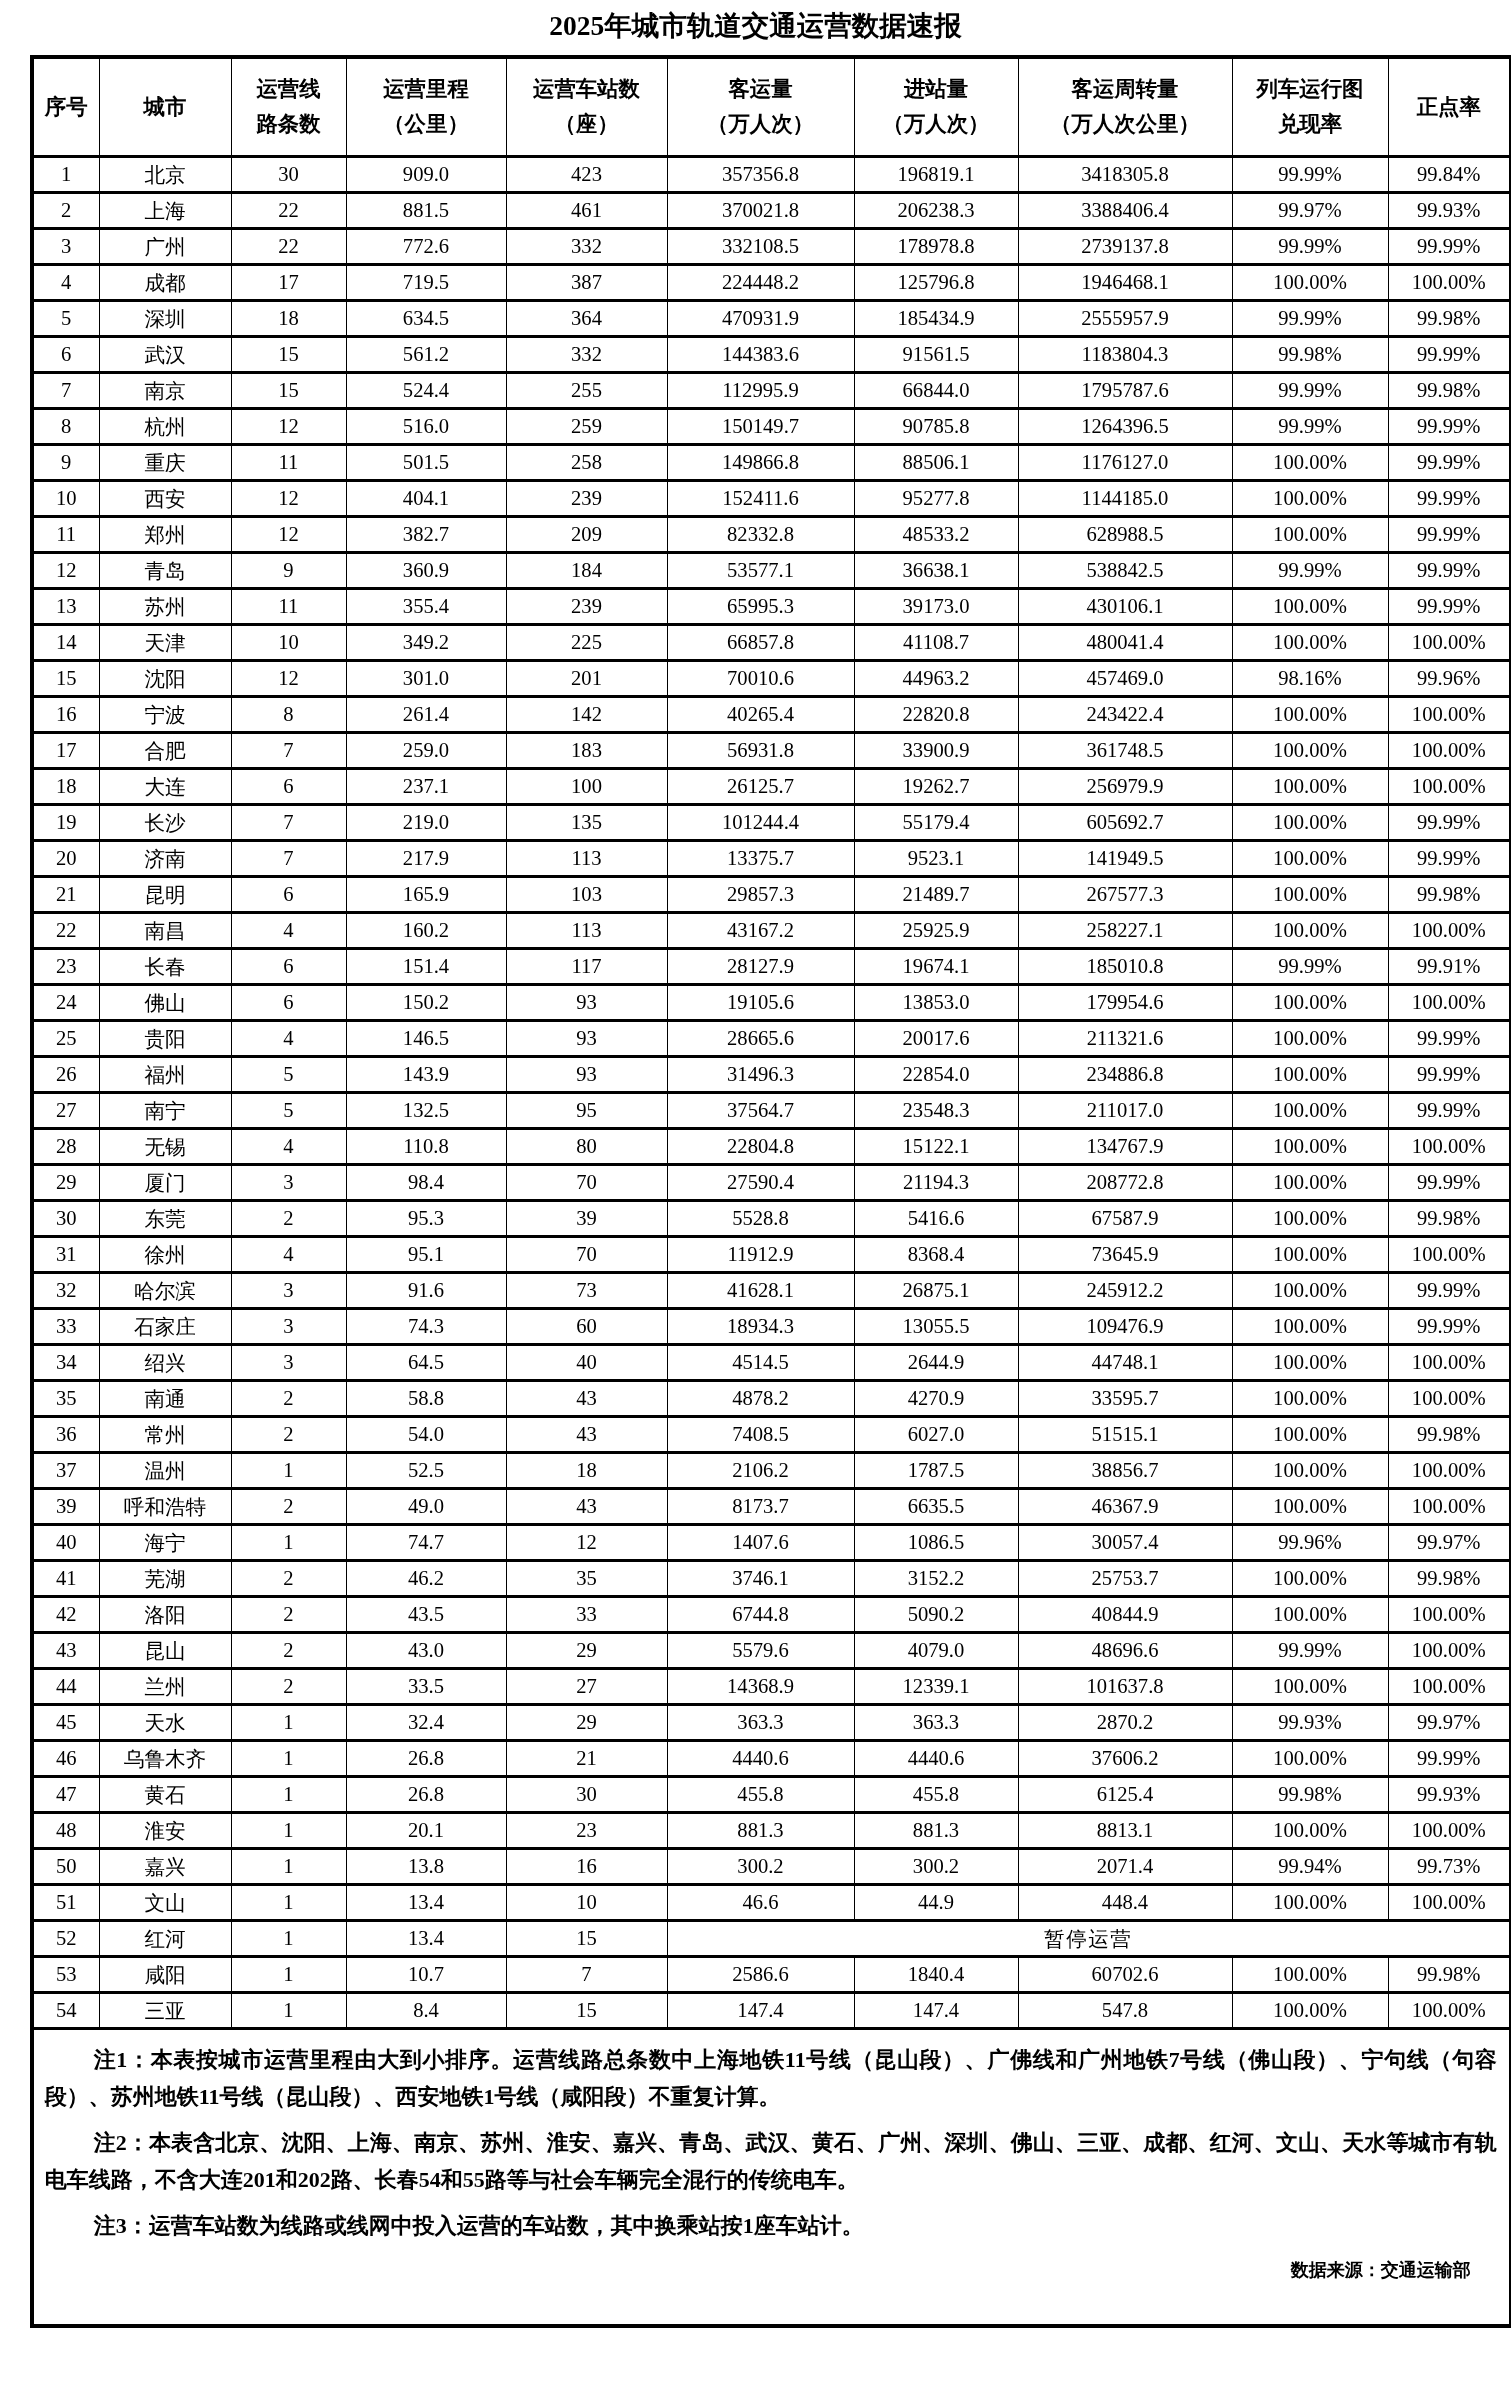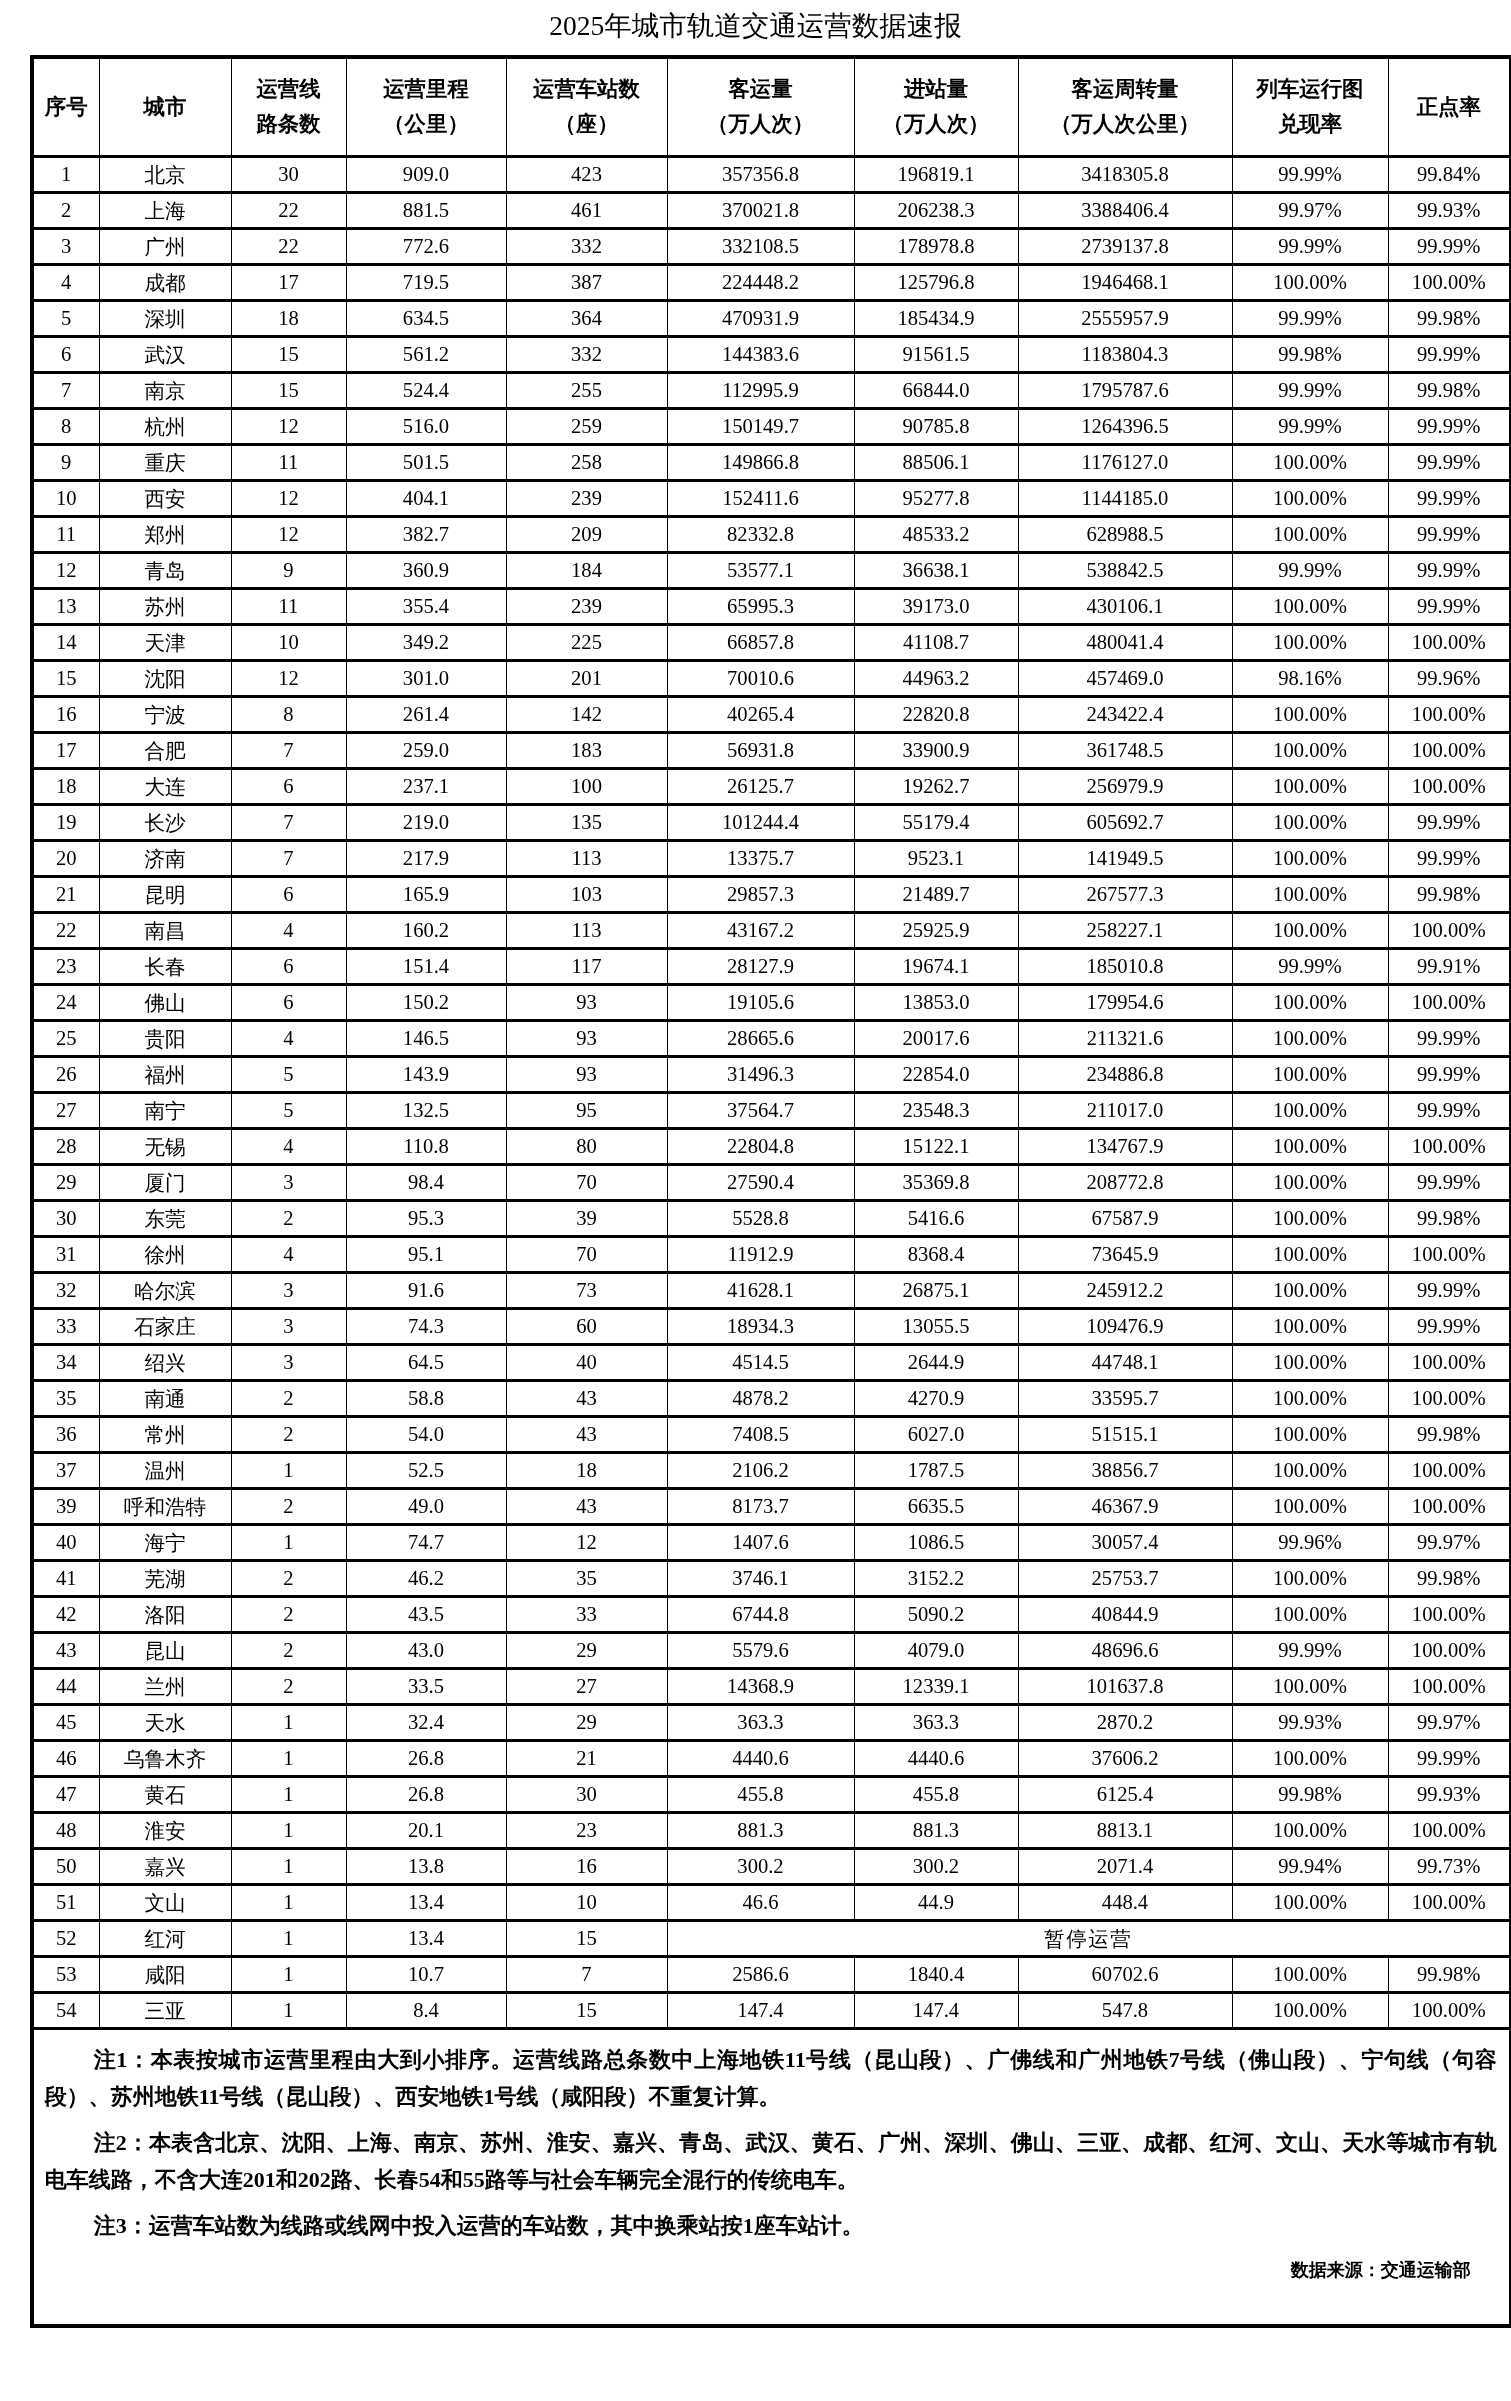--- a/index.html
+++ b/index.html
@@ -5,21 +5,21 @@
   html,body{
     margin:0; padding:0;
     background:#ffffff;
     width:1511px; height:2401px;
     font-family:"Liberation Serif","DejaVu Serif",serif;
     color:#000;
   }
   .page{ width:1511px; }
   .title{
     text-align:center;
-    font-weight:normal;
+    font-weight:bold;
     font-size:27.5px;
     line-height:34px;
     padding-top:9.2px;
     margin-bottom:12.2px;
   }
   table.report{
     border-collapse:collapse;
     table-layout:fixed;
     margin-left:30px;
     width:1479px;
@@ -471,21 +471,21 @@
           <td>100.00%</td>
           <td>100.00%</td>
         </tr>
         <tr>
           <td>29</td>
           <td>厦门</td>
           <td>3</td>
           <td>98.4</td>
           <td>70</td>
           <td>27590.4</td>
-          <td>35369.8</td>
+          <td>21194.3</td>
           <td>208772.8</td>
           <td>100.00%</td>
           <td>99.99%</td>
         </tr>
         <tr>
           <td>30</td>
           <td>东莞</td>
           <td>2</td>
           <td>95.3</td>
           <td>39</td>

